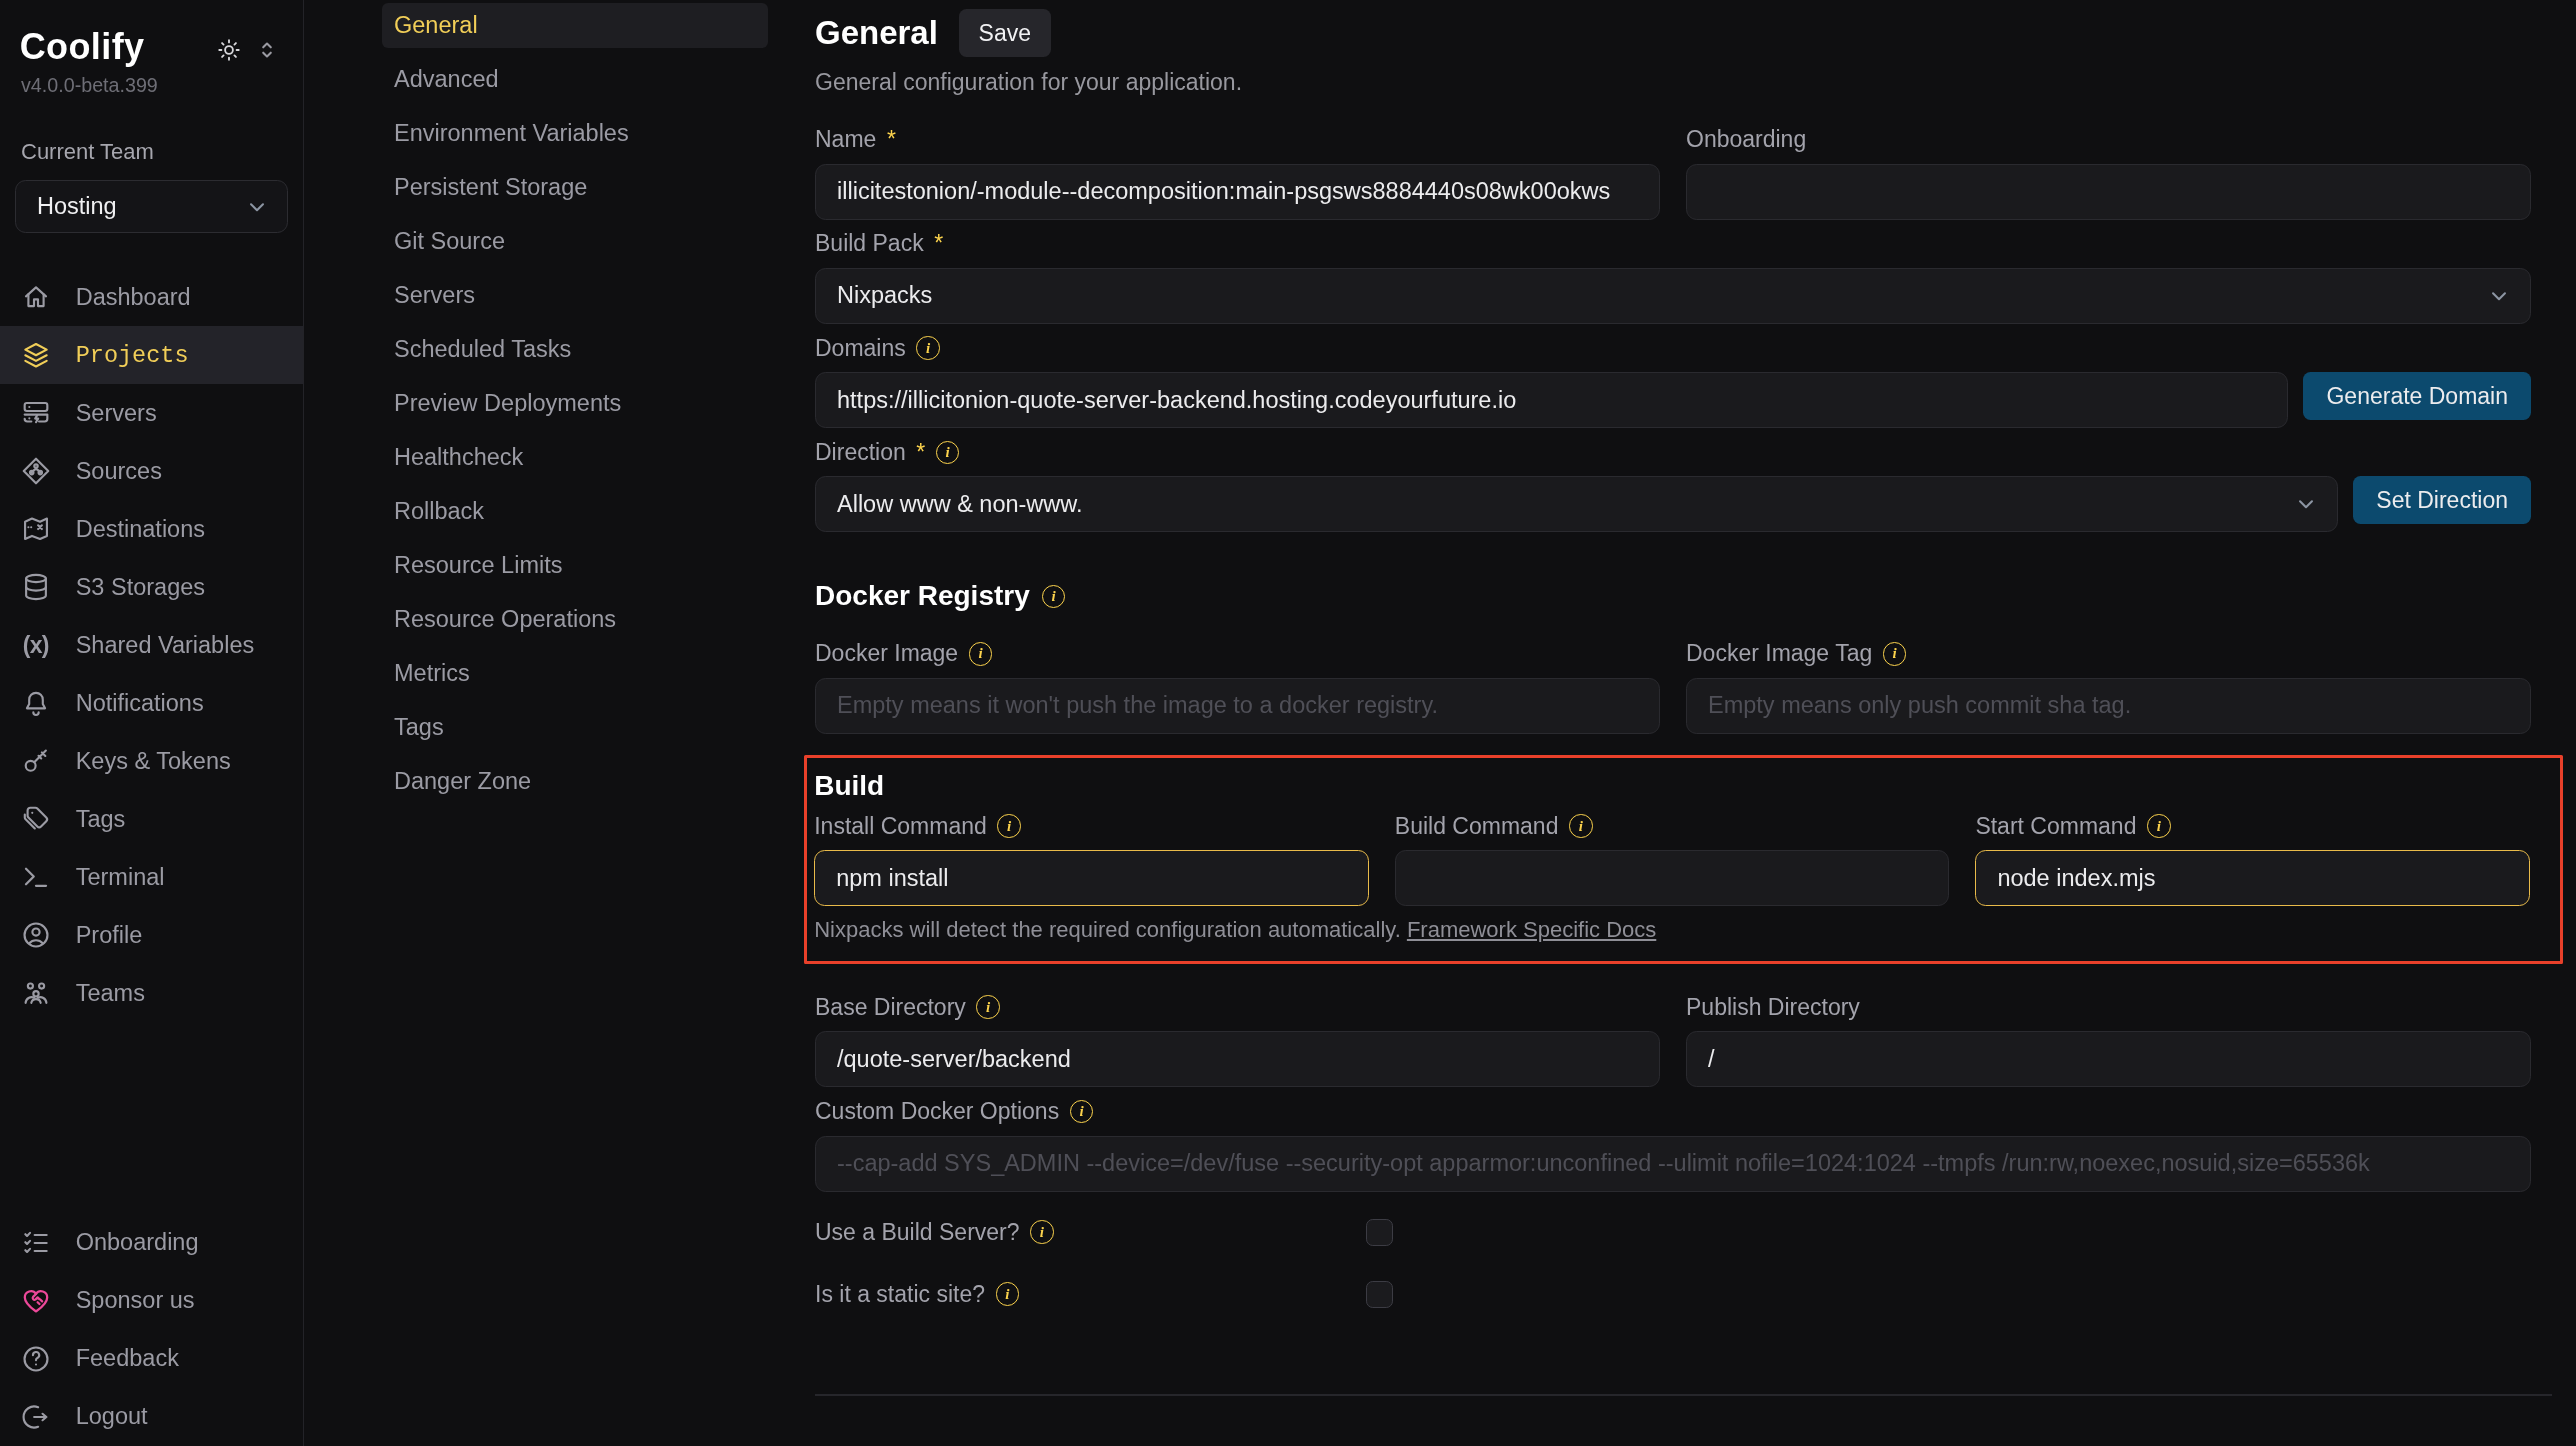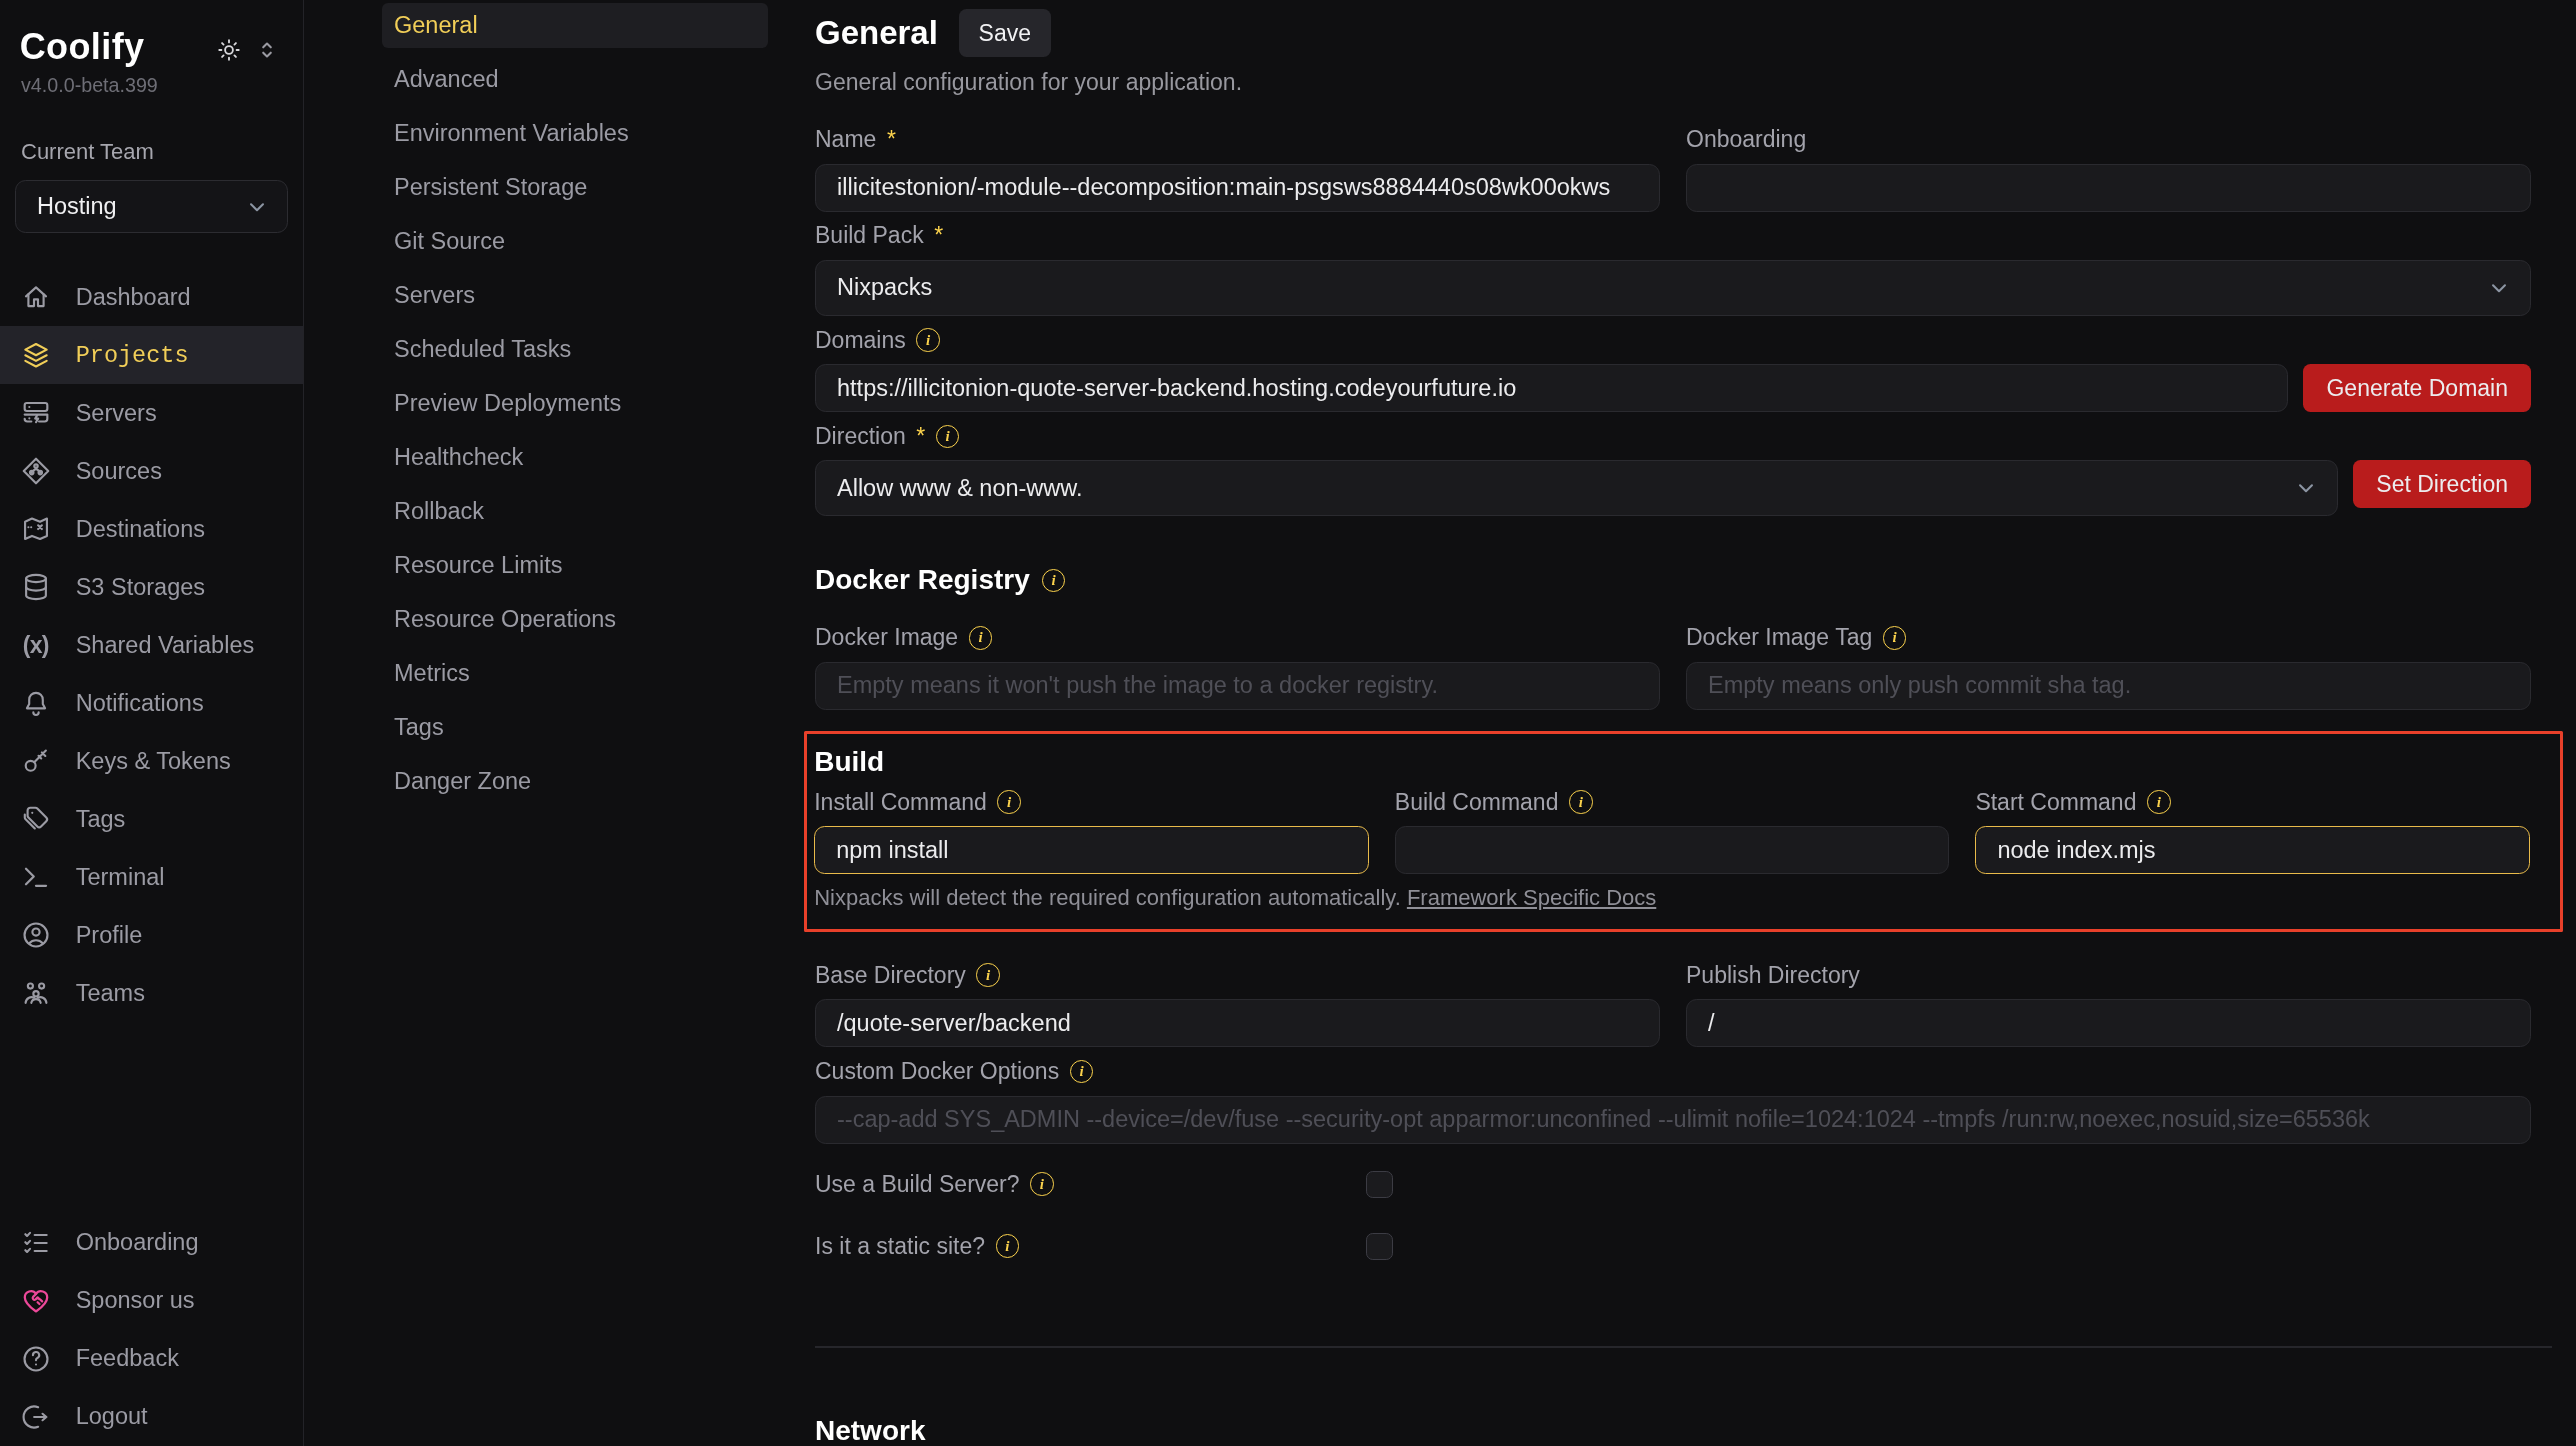--- a/index.html
+++ b/index.html
@@ -43,33 +43,33 @@
   .save-btn { background:#26262b; color:#f2f2f4; font-size:23px; padding:10.6px 19.7px; border-radius:7.6px; border:none; cursor:pointer; font-family:inherit; }
   .subtitle { margin-top:12px; font-size:23px; color:#98989f; }
 
   .label-row { display:flex; align-items:center; gap:10.6px; font-size:23px; color:#a3a3ac; margin-bottom:10.6px; }
   .req::before { content:"*"; color:#fcd34d; font-size:23px; }
   .info { width:23.5px; height:23.5px; border:1.9px solid #fcd34d; border-radius:50%; color:#fcd34d;
     display:inline-flex; align-items:center; justify-content:center; flex:0 0 auto;
     font-size:15px; font-weight:700; font-style:italic; font-family:"Liberation Serif",serif; }
   .info::before { content:"i"; }
 
-  .input { height:48px; width:100%; background:#1a1a1d; border:1.5px solid #2a2a2f; border-radius:10.6px;
+  .input { height:56px; width:100%; background:#1a1a1d; border:1.5px solid #2a2a2f; border-radius:10.6px;
     font-size:23.5px; color:#ececee; padding:0 21px; font-family:inherit; outline:none; }
   .input::placeholder { color:#4f4f57; }
   .input.yellow { border-color:#e9bb4a; }
   .select { height:56px; width:100%; background:#1a1a1d; border:1.5px solid #2a2a2f; border-radius:10.6px;
     display:flex; align-items:center; padding:0 18px 0 21px; font-size:23.5px; color:#ececee; }
   .select svg { margin-left:auto; width:26px; height:26px; color:#8c95a3; }
 
   .grid2 { display:grid; grid-template-columns:1fr 1fr; column-gap:26px; }
   .grid3 { display:grid; grid-template-columns:1fr 1fr 1fr; column-gap:26px; }
   .row-flex { display:flex; gap:15px; align-items:flex-start; }
   .row-flex .grow { flex:1; }
-  .action-btn { background:#b91c1c; color:#ececee; font-size:23px; height:48px; padding:0 23px; border-radius:7.6px;
+  .action-btn { background:#0c4a6e; color:#ececee; font-size:23px; height:48px; padding:0 23px; border-radius:7.6px;
     border:none; cursor:pointer; white-space:nowrap; font-family:inherit; } .mt14 { margin-top:10.6px; } .mt40 { margin-top:30px; }
   .section-h { font-size:28px; font-weight:700; color:#ffffff; display:flex; align-items:center; gap:12px; }
 
   .redbox { border:3.8px solid #e8402a; border-radius:1.5px; margin-top:21px; margin-left:-10.6px; margin-right:-32px;
     padding:12px 30px 18px 6.8px; }
   .note { margin-top:10.6px; font-size:22px; color:#8f8f97; }
   .note a { color:#8f8f97; text-decoration:underline; cursor:pointer; }
 
   .check-row { display:flex; align-items:center; margin-top:19.7px; height:42px; }
   .check-row + .check-row { margin-top:20px; }

